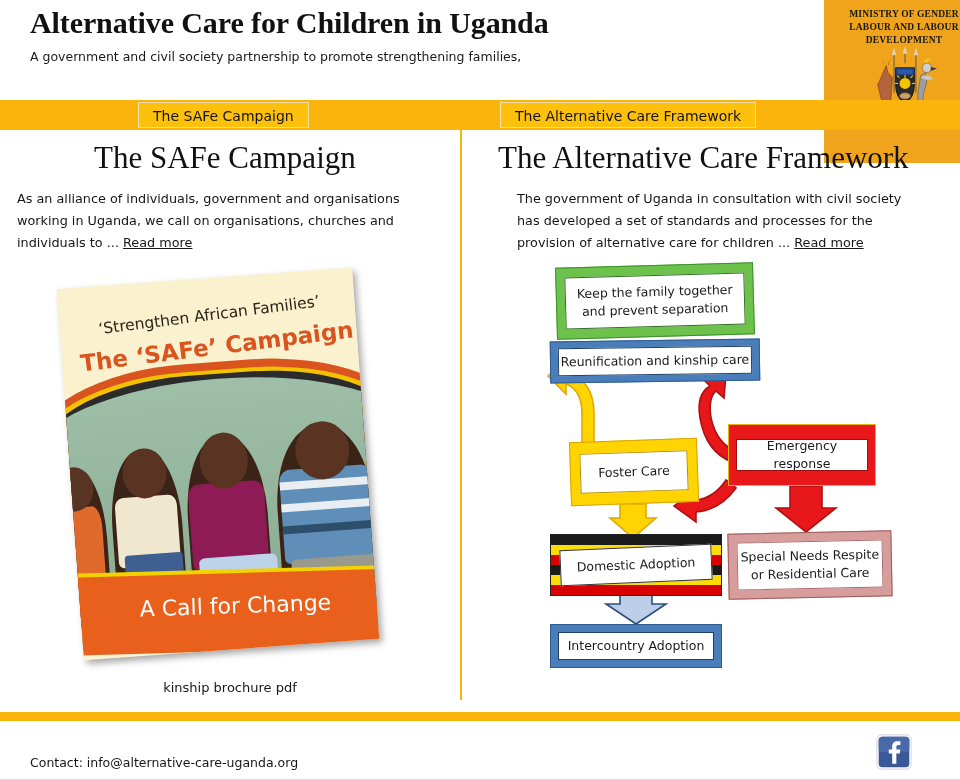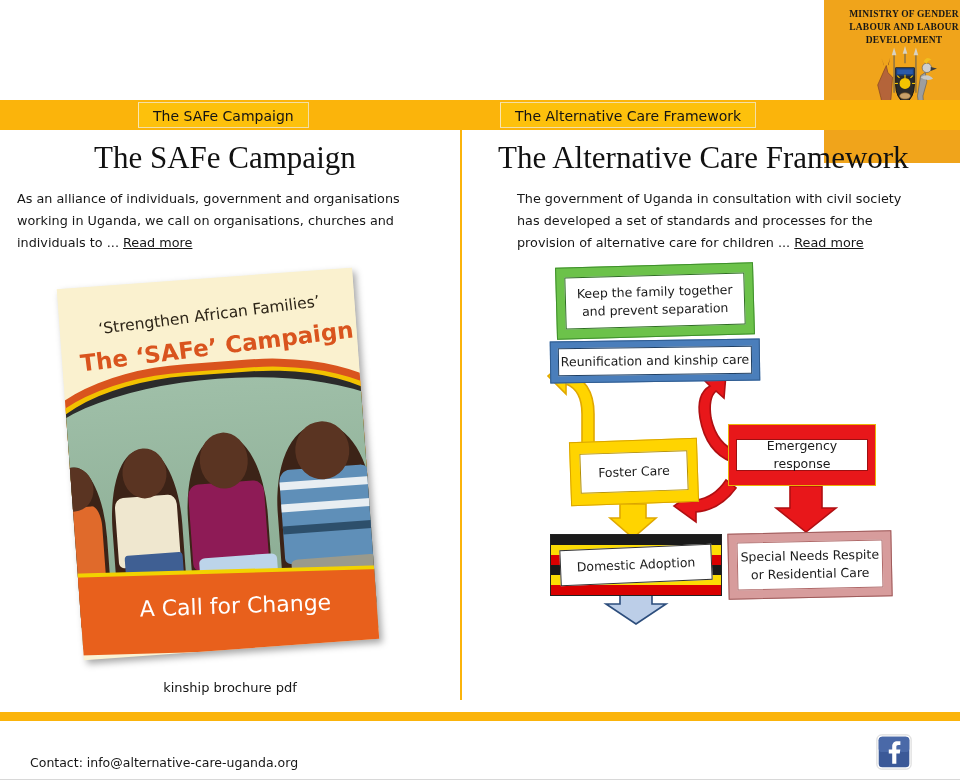--- a/index.html
+++ b/index.html
@@ -392,21 +392,23 @@
     left: 876px; top: 734px;
     width: 36px; height: 36px;
     cursor: pointer;
   }
 </style>
 </head>
 <body>
 
 <div id="header">
   <div id="header-text">
+    <div id="site-title">Alternative Care for Children in Uganda</div>
     <div id="site-tagline">
+      <div>A government and civil society partnership to promote strengthening families,</div>
     </div>
   </div>
 </div>
 
 <div id="logo-panel">
   <div id="logo-title">
     <div>MINISTRY OF GENDER</div>
     <div>LABOUR AND LABOUR</div>
     <div>DEVELOPMENT</div>
   </div>
@@ -550,20 +552,23 @@
   </div>
 
   <div class="fc-box" id="box-domestic">
     <div class="fc-inner">Domestic Adoption</div>
   </div>
 
   <div class="fc-box" id="box-special">
     <div class="fc-inner">Special Needs Respite or Residential Care</div>
   </div>
 
+  <div class="fc-box" id="box-intercountry">
+    <div class="fc-inner">Intercountry Adoption</div>
+  </div>
 </div>
 
 <div id="footer-rule"></div>
 <div id="footer">
   <div id="footer-contact">Contact:  info@alternative-care-uganda.org</div>
 </div>
 
 <svg id="facebook-icon" viewBox="0 0 40 40">
   <rect x="1" y="1" width="38" height="38" rx="5" fill="#ffffff" stroke="#cfcfcf" stroke-width="1"></rect>
   <rect x="3" y="3" width="34" height="34" rx="4" fill="#3B5998"></rect>

